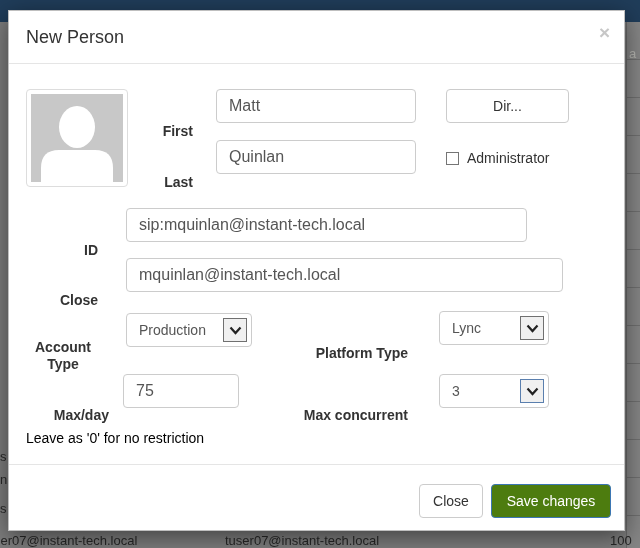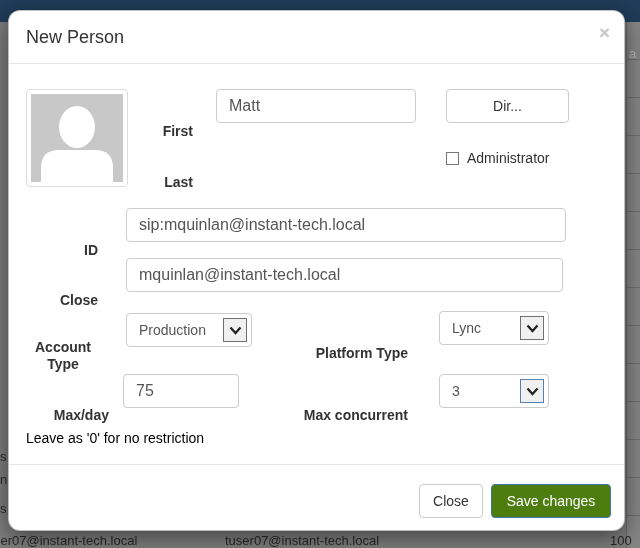--- a/index.html
+++ b/index.html
@@ -18,21 +18,21 @@
   .frag { position:absolute; color:#b5b5b0; font-size:13px; }
   .frag-topright { left:629px; top:46px; }
   .left-frag { position:absolute; left:0; width:7px; overflow:hidden; color:#2a2a2a; font-size:13px; }
   .bottom-row { position:absolute; left:0; top:531px; width:640px; height:17px; color:#282828; font-size:13px; }
   .bottom-row span { position:absolute; top:2px; white-space:nowrap; }
   .b1 { left:-6px; } .b2 { left:225px; } .b3 { left:610px; }
 
   
   .modal {
     position:absolute; left:8px; top:10px; width:617px; height:521px;
-    background:#ffffff; border:1px solid rgba(0,0,0,.25); border-radius:12px;
+    background:#ffffff; border:1px solid rgba(0,0,0,.25); border-radius:0;
     box-shadow:0 6px 24px rgba(0,0,0,.5);
   }
   .modal-title { position:absolute; left:17px; top:16px; font-size:18px; color:#333; }
   .close-x { position:absolute; right:14px; top:14px; font-size:19px; line-height:16px; font-weight:bold;
              color:#c7c7c7; cursor:pointer; }
   .hdr-divider { position:absolute; left:0; top:52px; width:100%; height:1px; background:#e5e5e5; }
   .ftr-divider { position:absolute; left:0; top:453px; width:100%; height:1px; background:#e5e5e5; }
 
   .lbl { position:absolute; font-size:14px; font-weight:bold; color:#333;margin-top:24px; }
   .r { text-align:right; }
@@ -77,21 +77,21 @@
   .sel .dd.blue { border-color:#5a7fae; }
 
   .hint { position:absolute; left:17px; top:419px; font-size:14px; color:#000000; }
 
   
   .lbl-first { left:100px; top:88px; width:84px; }
   .lbl-last  { left:100px; top:139px; width:84px; }
   .in-first  { left:207px; top:78px;  width:200px; }
   .in-last   { left:207px; top:129px; width:200px; }
   .lbl-id    { left:12px;  top:207px; width:77px; }
-  .in-id     { left:117px; top:197px; width:440px; }
+  .in-id     { left:117px; top:197px; width:401px; }
   .lbl-email { left:12px;  top:257px; width:77px; }
   .in-email  { left:117px; top:247px; width:437px; }
   .lbl-acct  { left:12px;  top:304px; width:84px; line-height:17px; }
   .sel-acct  { left:117px; top:302px; width:126px; }
   .lbl-plat  { left:250px; top:310px; width:149px; }
   .sel-plat  { left:430px; top:300px; width:110px;text-align:right; }
   .lbl-maxd  { left:12px;  top:372px; width:88px; }
   .in-maxd   { left:114px; top:363px; width:116px; }
   .lbl-maxc  { left:250px; top:372px; width:149px; }
   .sel-maxc  { left:430px; top:363px; width:110px; }
@@ -125,20 +125,21 @@
       <svg viewBox="0 0 92 88">
         <rect x="0" y="0" width="92" height="88" fill="#c8c8c8"></rect>
         <ellipse cx="46" cy="33" rx="18" ry="21" fill="#ffffff"></ellipse>
         <path d="M10 88 L10 74 Q10 56 28 56 L64 56 Q82 56 82 74 L82 88 Z" fill="#ffffff"></path>
       </svg>
     </div>
 
     <div class="lbl r lbl-first">First</div>
     <input class="tin in-first" type="text" value="Matt" style="">
     <div class="lbl r lbl-last">Last</div>
+    <input class="tin in-last" type="text" value="Quinlan" style="">
 
     <button class="btn btn-default btn-dir">Dir...</button>
 
     <div class="chk-row">
       <span class="chk-box"></span>
       <span class="chk-lbl">Administrator</span>
     </div>
 
     <div class="lbl r lbl-id">ID</div>
     <input class="tin in-id" type="text" value="sip:mquinlan@instant-tech.local" style="">

